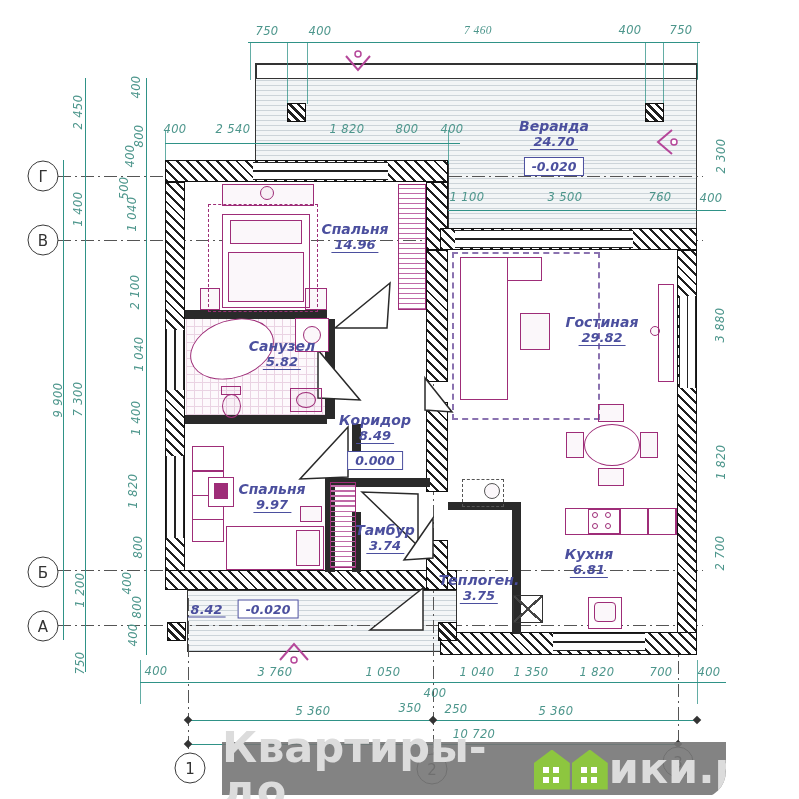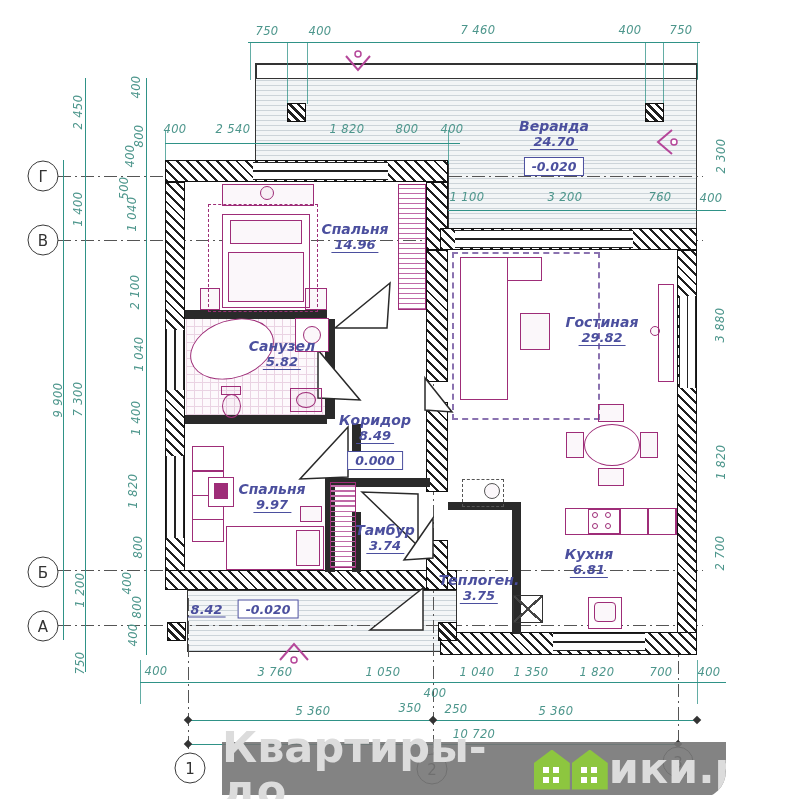--- a/index.html
+++ b/index.html
@@ -247,30 +247,30 @@
       <polyline points="20,2 6,14 20,26" fill="none" stroke="#b5479a" stroke-width="2"></polyline>
     </svg>
   <svg class="door" style="left:278px;top:640px;" width="32" height="24">
       <polyline points="2,20 16,4 30,20" fill="none" stroke="#b5479a" stroke-width="2"></polyline>
       <circle cx="16" cy="20" r="3" fill="#fff" stroke="#b5479a" stroke-width="1.5"></circle>
     </svg>
 
   <div id="dim-labels">
       <div class="dim" style="left: 267px; top: 31px;">750</div>
       <div class="dim" style="left: 320px; top: 31px;">400</div>
-      <div class="dim" style="left: 478px; top: 30px;">7 460</div>
+      <div class="dim" style="left: 478px; top: 30px; font-family: Liberation Serif, serif;">7 460</div>
       <div class="dim" style="left: 630px; top: 30px;">400</div>
       <div class="dim" style="left: 681px; top: 30px;">750</div>
       <div class="dim" style="left: 175px; top: 129px;">400</div>
       <div class="dim" style="left: 233px; top: 129px;">2 540</div>
       <div class="dim" style="left: 347px; top: 129px;">1 820</div>
       <div class="dim" style="left: 407px; top: 129px;">800</div>
       <div class="dim" style="left: 452px; top: 129px;">400</div>
       <div class="dim" style="left: 467px; top: 197px;">1 100</div>
-      <div class="dim" style="left: 565px; top: 197px;">3 200</div>
+      <div class="dim" style="left: 565px; top: 197px;">3 500</div>
       <div class="dim" style="left: 660px; top: 197px;">760</div>
       <div class="dim" style="left: 711px; top: 198px;">400</div>
       <div class="dim" style="left: 156px; top: 671px;">400</div>
       <div class="dim" style="left: 275px; top: 672px;">3 760</div>
       <div class="dim" style="left: 383px; top: 672px; text-align: center;">1 050</div>
       <div class="dim" style="left: 477px; top: 672px;">1 040</div>
       <div class="dim" style="left: 531px; top: 672px; font-style: italic;">1 350</div>
       <div class="dim" style="left: 597px; top: 672px;">1 820</div>
       <div class="dim" style="left: 661px; top: 672px;">700</div>
       <div class="dim" style="left: 709px; top: 672px;">400</div>

